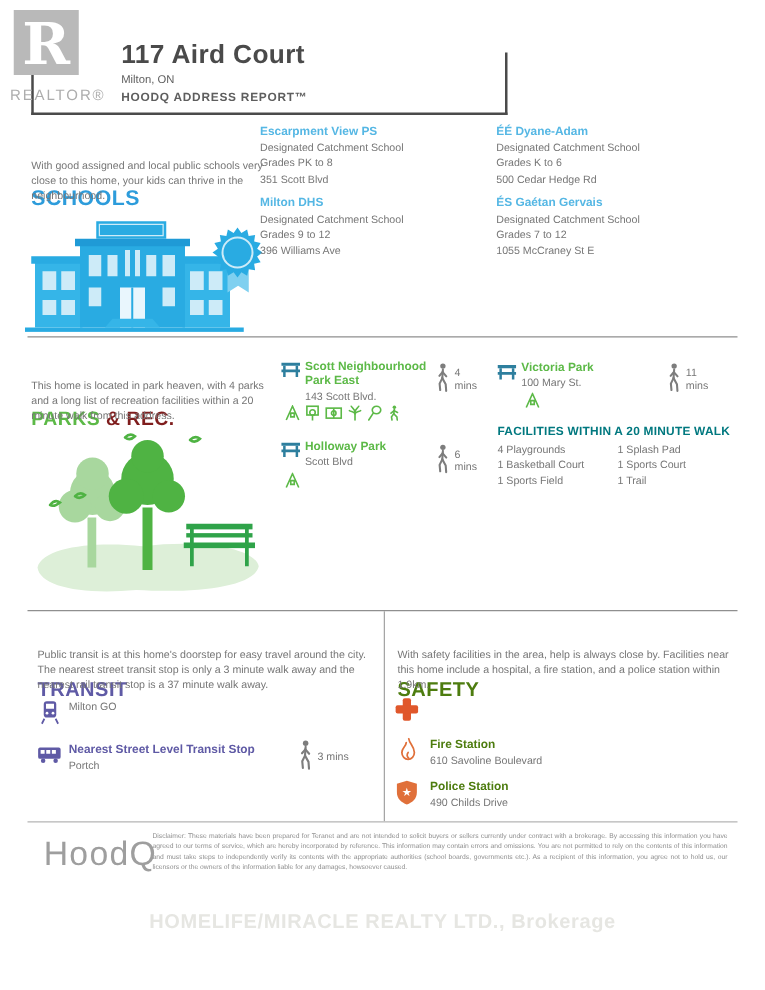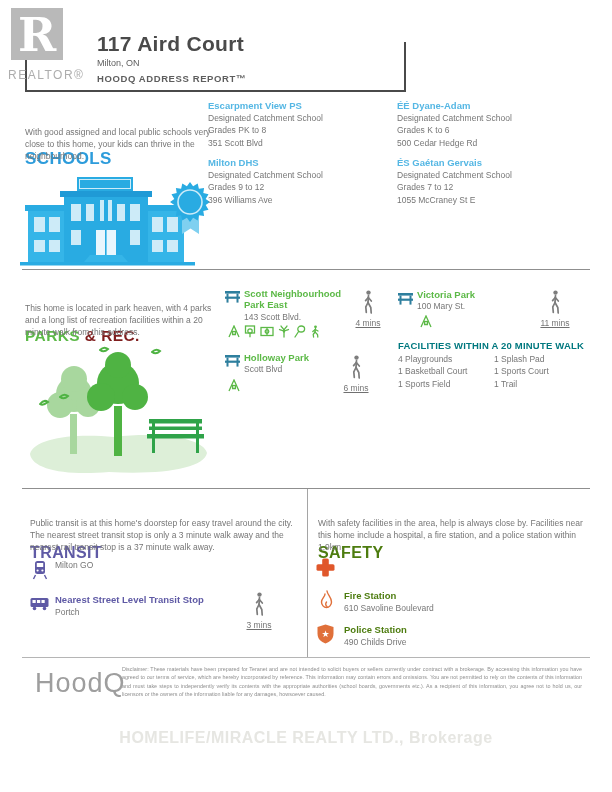--- a/index.html
+++ b/index.html
@@ -10,21 +10,21 @@
   .body-txt{font-size:8.5px;line-height:1.4;color:#767676;}
   .item-title{font-size:9.5px;font-weight:bold;line-height:1.25;}
   .item-line{font-size:8.5px;line-height:1.45;color:#767676;}
   .blue{color:#2D9CDB;}
   .school-name{color:#55B7E4;}
   .green{color:#5CB947;}
   .dkteal{color:#7f1d1d;}
   .teal-head{color:#00787F;font-weight:bold;font-size:9.5px;letter-spacing:.2px;}
   .purple{color:#5F5AA5;}
   .orange{color:#4d7c0f;}
-  .walkbox{display:flex;flex-direction:column;align-items:center;gap:3px;text-decoration:underline;}
+  .walkbox{display:flex;flex-direction:row;align-items:center;gap:3px;}
   .walk-time{font-size:8.5px;color:#767676;}
   .hdiv{position:absolute;height:0;border-top:1.5px solid #8F8F8F;}
   .vdiv{position:absolute;width:0;border-left:1.5px solid #A5A5A5;}
   .header-box{position:absolute;left:25px;top:42px;width:377px;height:48px;
               border-left:2px solid #4A4A4A;border-right:2px solid #4A4A4A;border-bottom:2px solid #4A4A4A;}
   .title-main{font-size:21px;font-weight:bold;color:#4A4A4A;letter-spacing:.3px;}
   .title-sub{font-size:9px;color:#5E5E5E;margin-top:2px;}
   .title-report{font-size:9.5px;font-weight:bold;color:#5E5E5E;letter-spacing:.6px;margin-top:5px;}
   .realtor-word{font-size:12px;color:#ADADAD;letter-spacing:1.5px;}
   .facility-row{display:flex;gap:4px;margin-top:3px;}
@@ -249,21 +249,21 @@
     <div class="park-entry-name green">Holloway Park</div>
     <div class="item-line">Scott Blvd</div>
   </div>
   <div class="abs" style="left:228px;top:378px;">
     <svg width="12" height="13" viewBox="0 0 12 13" stroke="#5CB947" stroke-width="1.3" fill="none">
         <path d="M1,12 L6,1 L11,12"></path>
         <path d="M3.4,6.5 h5.2"></path>
         <path d="M4.6,6.5 v3 h2.8 v-3"></path>
       </svg>
   </div>
-  <div class="abs walkbox" style="left:336px;top:355px;width:40px;">
+  <div class="abs walkbox" style="left:348px;top:355px;width:40px;">
     <svg width="13" height="25" viewBox="0 0 13 25">
         <g stroke="#7D7D7D" stroke-width="1.7" fill="none" stroke-linecap="round">
           <circle cx="6.5" cy="2.6" r="2.2" fill="#7D7D7D" stroke="none"></circle>
           <path d="M6.5,5.5 L6,12.5"></path>
           <path d="M6.3,7.5 L9.3,11"></path>
           <path d="M6.3,7.5 L3.6,10.6"></path>
           <path d="M6,12.5 L8.8,17.5 L9.2,23"></path>
           <path d="M6,12.5 L3.8,17 L4.3,22.3"></path>
         </g>
       </svg>

